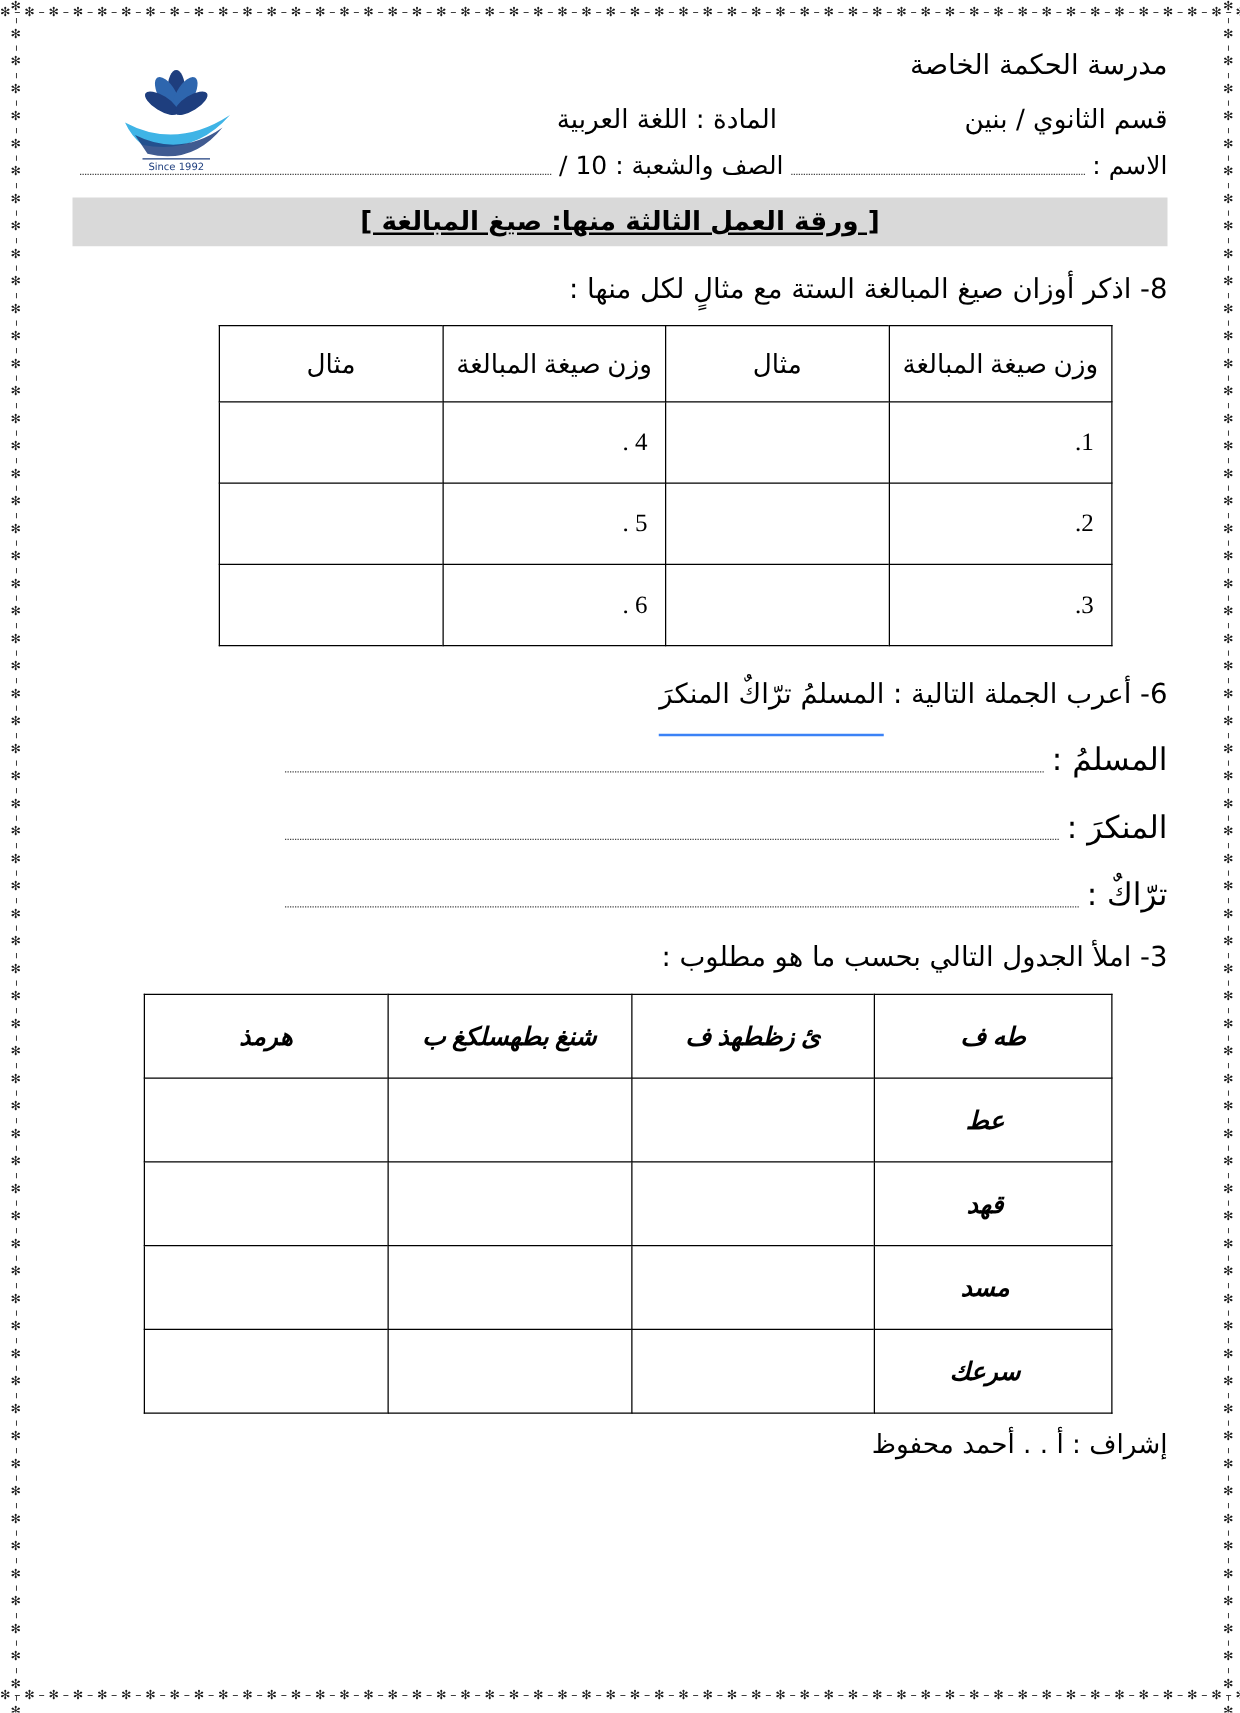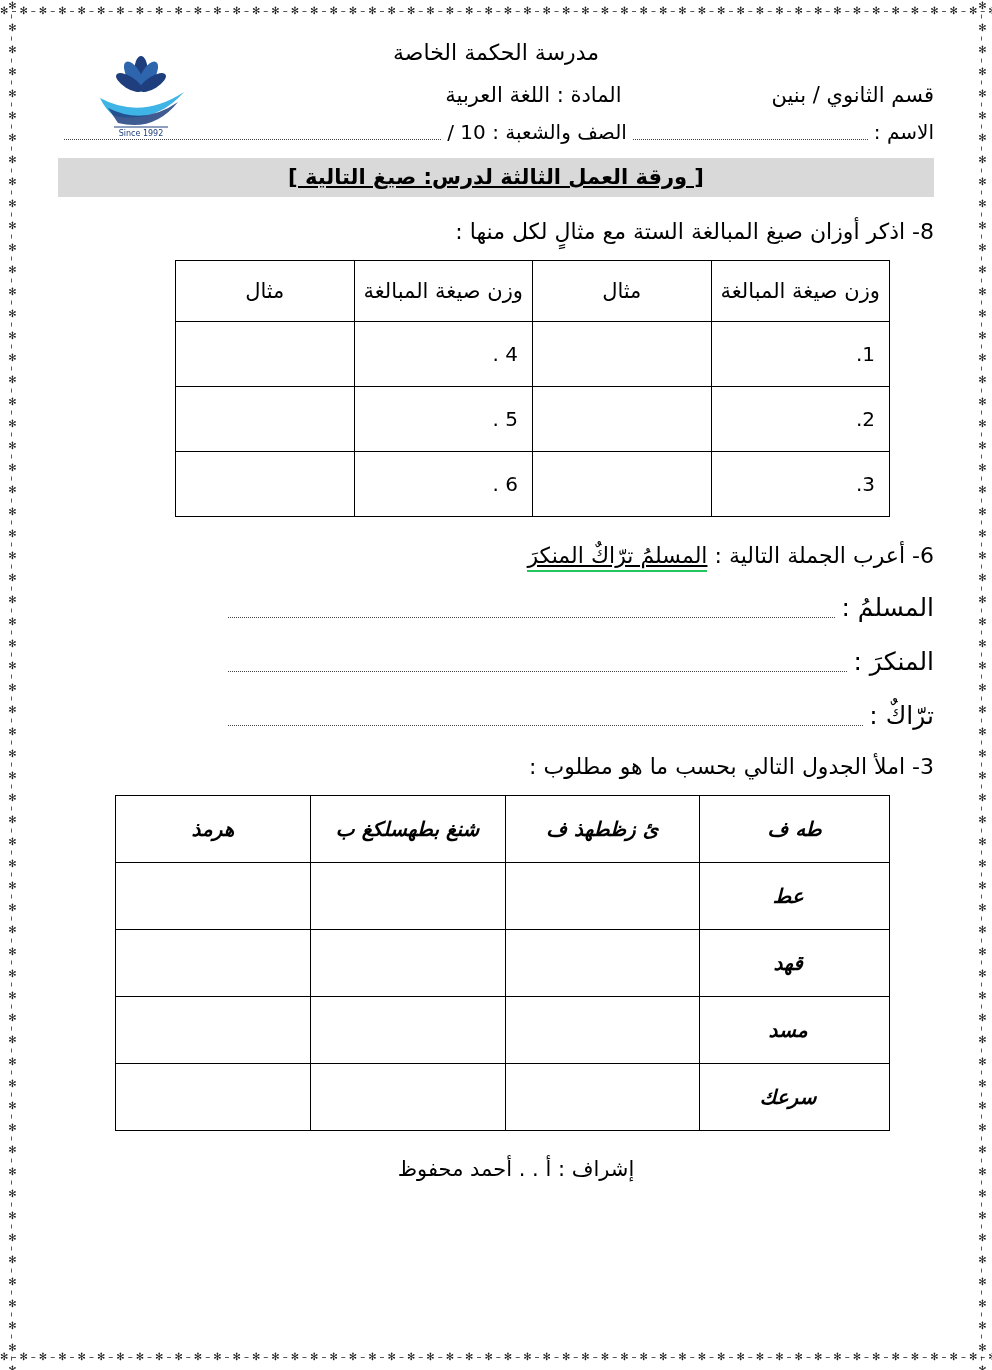--- a/index.html
+++ b/index.html
@@ -10,56 +10,56 @@
        white-space:nowrap;overflow:hidden;line-height:14px;}
   .orn-top{top:4px;left:0;right:0;height:16px;text-align:center;}
   .orn-bottom{bottom:4px;left:0;right:0;height:16px;text-align:center;}
   .orn-left{left:3px;top:0;bottom:0;width:16px;writing-mode:vertical-rl;text-align:center;}
   .orn-right{right:3px;top:0;bottom:0;width:16px;writing-mode:vertical-rl;text-align:center;}
 
   .content{position:absolute;top:24px;bottom:24px;left:34px;right:34px;
            padding:0 24px;direction:rtl;}
 
   .row{display:flex;align-items:flex-end;}
-  .school-row{margin-top:16px;justify-content:center;}
+  .school-row{margin-top:16px;justify-content:flex-start;}
   .school-name{font-size:22px;}
   .dept-row{margin-top:18px;}
   .dept{font-size:21px;}
   .subject{font-size:21px;margin-right:150px;}
   .name-row{margin-top:12px;font-size:20px;}
   .dots{border-bottom:1.6px dotted #444;height:1em;flex:1;margin:0 6px 4px 6px;}
   .dots-fixed{flex:0 0 235px;}
 
   .logo{position:absolute;left:58px;top:26px;}
 
   .title-bar{margin-top:14px;background:#d9d9d9;text-align:center;
              padding:7px 0 8px 0;font-size:21px;font-weight:bold;}
   .title-bar span{text-decoration:underline;}
 
   .prompt{font-size:22px;}
   .q1-prompt{margin-top:22px;}
   .q2-prompt{margin-top:26px;}
   .q3-prompt{margin-top:24px;}
-  .underlined{border-bottom:2px solid #22c55e;padding-bottom:2px;text-decoration:underline;}
+  .underlined{border-bottom:2px solid #3b82f6;padding-bottom:19px;}
 
   table{border-collapse:collapse;direction:rtl;}
-  td,th{border:1.4px solid #000;font-weight:normal;}
+  td,th{border:1.4px solid #000;font-weight:normal;font-family:Liberation Serif, serif;}
   .t1{width:715px;margin:16px 44px 0 auto;}
   .t1 th{height:58px;font-size:21px;text-align:center;width:25%;}
   .t1 td{height:62px;font-size:20px;text-align:right;padding-left:8px;padding-right:14px;direction:rtl;}
   .t2{width:775px;margin:16px 44px 0 auto;}
   .t2 th{height:64px;font-size:20px;font-weight:bold;font-style:italic;text-align:center;}
   .t2 td{height:64px;font-size:20px;}
   .t2 td.rowlabel{font-weight:bold;font-style:italic;text-align:center;padding-right:14px;}
   .t2 col.c1{width:190px}.t2 col.c2{width:195px}.t2 col.c3{width:195px}.t2 col.c4{width:195px}
 
   .ans-row{margin-top:24px;font-size:25px;display:flex;align-items:flex-end;}
   .ans-row .dots{margin-left:170px;}
 
-  .supervision{margin-top:26px;font-size:21px;text-align:center;margin-left:40px;direction:rtl;}
+  .supervision{margin-top:12px;font-size:21px;text-align:right;margin-left:40px;direction:rtl;}
 </style>
 </head>
 <body>
 
 <div class="orn orn-top">✻–✻–✻–✻–✻–✻–✻–✻–✻–✻–✻–✻–✻–✻–✻–✻–✻–✻–✻–✻–✻–✻–✻–✻–✻–✻–✻–✻–✻–✻–✻–✻–✻–✻–✻–✻–✻–✻–✻–✻–✻–✻–✻–✻–✻–✻–✻–✻–✻–✻–✻–✻–✻–✻–✻–✻–✻–✻–✻–✻–</div>
 <div class="orn orn-bottom">✻–✻–✻–✻–✻–✻–✻–✻–✻–✻–✻–✻–✻–✻–✻–✻–✻–✻–✻–✻–✻–✻–✻–✻–✻–✻–✻–✻–✻–✻–✻–✻–✻–✻–✻–✻–✻–✻–✻–✻–✻–✻–✻–✻–✻–✻–✻–✻–✻–✻–✻–✻–✻–✻–✻–✻–✻–✻–✻–✻–</div>
 <div class="orn orn-left">✻–✻–✻–✻–✻–✻–✻–✻–✻–✻–✻–✻–✻–✻–✻–✻–✻–✻–✻–✻–✻–✻–✻–✻–✻–✻–✻–✻–✻–✻–✻–✻–✻–✻–✻–✻–✻–✻–✻–✻–✻–✻–✻–✻–✻–✻–✻–✻–✻–✻–✻–✻–✻–✻–✻–✻–✻–✻–✻–✻–✻–✻–✻–✻–✻–✻–✻–✻–✻–✻–✻–✻–✻–✻–✻–✻–✻–✻–✻–✻–</div>
 <div class="orn orn-right">✻–✻–✻–✻–✻–✻–✻–✻–✻–✻–✻–✻–✻–✻–✻–✻–✻–✻–✻–✻–✻–✻–✻–✻–✻–✻–✻–✻–✻–✻–✻–✻–✻–✻–✻–✻–✻–✻–✻–✻–✻–✻–✻–✻–✻–✻–✻–✻–✻–✻–✻–✻–✻–✻–✻–✻–✻–✻–✻–✻–✻–✻–✻–✻–✻–✻–✻–✻–✻–✻–✻–✻–✻–✻–✻–✻–✻–✻–✻–✻–</div>
 
 <div class="content">
@@ -90,21 +90,21 @@
   </div>
 
   <div class="row name-row">
     <span>الاسم :</span>
     <span class="dots dots-fixed"></span>
     <span>الصف والشعبة : 10 /</span>
     <span class="dots"></span>
   </div>
 
   <div class="title-bar">
-    <span>[ ورقة العمل الثالثة لدرس: صيغ التالية ]</span>
+    <span>[ ورقة العمل الثالثة منها: صيغ المبالغة ]</span>
   </div>
 
   <div class="prompt q1-prompt">8- اذكر أوزان صيغ المبالغة الستة مع مثالٍ لكل منها :</div>
 
   <table class="t1">
     <tbody>
         <tr>
       <th>وزن صيغة المبالغة</th>
       <th>مثال</th>
       <th>وزن صيغة المبالغة</th>

